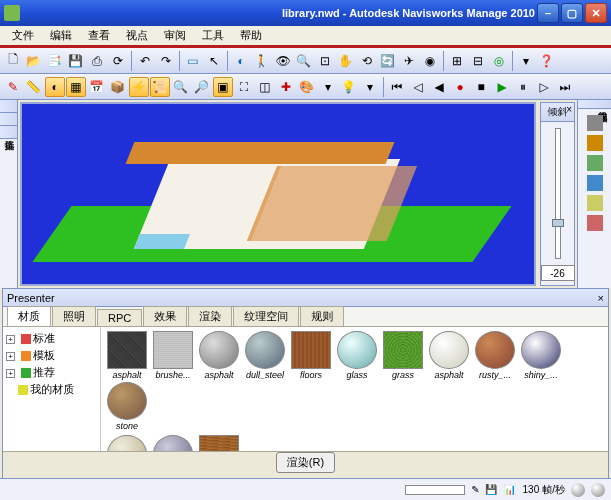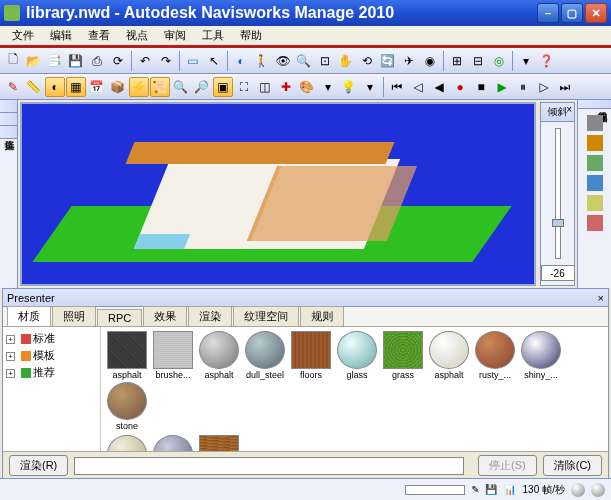--- a/index.html
+++ b/index.html
@@ -1,20 +1,20 @@
 <!DOCTYPE html>
 <html><head>
 <meta charset="utf-8">
 <style>
 * { box-sizing: border-box; margin: 0; padding: 0; font-family: "Microsoft YaHei", "SimSun", Tahoma, sans-serif; }
 body { width: 611px; height: 500px; background: #ece9d8; overflow: hidden; font-size: 11px; }
 
 .titlebar { height: 26px; background: linear-gradient(to bottom, #3a6ee7 0%, #1e4fd6 50%, #1a3fb5 100%); display: flex; align-items: center; padding: 0 4px; color: #fff; }
 .titlebar .icon { width: 16px; height: 16px; background: #7ab850; border-radius: 2px; margin-right: 6px; }
-.titlebar .title { flex: 1; font-size: 16px; font-weight: bold; }
+.titlebar .title { flex: 1; font-size: 11px; font-weight: bold; text-align: right; }
 .win-btn { width: 22px; height: 20px; margin-left: 2px; background: linear-gradient(to bottom, #689fec, #2a5fc6); border: 1px solid #1a3a90; border-radius: 3px; display: flex; align-items: center; justify-content: center; color: #fff; font-weight: bold; cursor: pointer; }
 .win-close { background: linear-gradient(to bottom, #e8826a, #d14a2c); border-color: #aa3520; }
 
 .menubar { height: 22px; background: #f1efe2; border-bottom: 3px solid #b91c1c; display: flex; align-items: center; padding: 0 4px; }
 .menubar span { padding: 2px 8px; cursor: pointer; }
 
 .toolbar { height: 26px; background: linear-gradient(to bottom, #f3f5fb, #cfd8f2); border-bottom: 1px solid #8094c8; display: flex; align-items: center; padding: 0 3px; gap: 1px; }
 .tbtn { width: 20px; height: 20px; border: 1px solid transparent; border-radius: 2px; display: flex; align-items: center; justify-content: center; cursor: pointer; font-size: 12px; }
 .tsep { width: 1px; height: 20px; background: #8094c8; margin: 0 2px; }
 .tbtn.yel { background: linear-gradient(#ffe8a0, #ffc040); border-color: #d09020; }
@@ -56,23 +56,23 @@
 .tree { width: 98px; border-right: 1px solid #ccc; padding: 3px; font-size: 11px; overflow: hidden; }
 .tree-item { padding: 1px 0; white-space: nowrap; cursor: pointer; }
 .tree-item .pm { display: inline-block; width: 9px; height: 9px; border: 1px solid #888; font-size: 8px; line-height: 7px; text-align: center; margin-right: 3px; }
 .cube { display: inline-block; width: 10px; height: 10px; vertical-align: middle; margin-right: 2px; }
 .cube.r { background: #d44; } .cube.o { background: #e82; } .cube.g { background: #3a3; } .cube.y { background: #dd3; }
 .mat-grid { flex: 1; padding: 4px; overflow: hidden; }
 .mat-row { display: flex; flex-wrap: wrap; gap: 2px; }
 .mat-item { width: 44px; text-align: center; font-size: 9px; cursor: pointer; }
 .swatch { width: 40px; height: 38px; border: 1px solid #888; margin: 0 auto 1px; }
 .sphere { width: 40px; height: 38px; border: 1px solid #888; margin: 0 auto 1px; border-radius: 50%; }
-.mat-label { white-space: nowrap; overflow: hidden; }
-
-.pres-bottom { height: 28px; background: #ece9d8; border-top: 1px solid #aca899; display: flex; align-items: center; padding: 0 6px; gap: 6px; }
+.mat-label { white-space: nowrap; overflow: hidden; font-style: italic; }
+
+.pres-bottom { height: 28px; background: #ece9d8; border-top: 1px solid #aca899; display: flex; align-items: center; padding: 0 6px; gap: 6px; flex-direction: column; }
 .pbtn { padding: 2px 10px; border: 1px solid #888; background: #f0f0f0; border-radius: 3px; cursor: pointer; font-size: 11px; }
 .pbtn.dis { color: #999; margin-left: 8px; }
 .pinput { flex: 1; height: 18px; border: 1px solid #888; background: #fff; }
 
 .bottom-tabs { height: 20px; display: flex; align-items: flex-start; padding-left: 6px; }
 .btab { padding: 2px 10px; border: 1px solid #aca899; border-top: none; background: #ece9d8; cursor: pointer; font-size: 11px; border-radius: 0 0 4px 4px; margin-right: 2px; }
 .btab.active { background: #fff; }
 
 .statusbar { height: 22px; background: #eef1fa; border-top: 1px solid #8094c8; display: flex; align-items: center; padding: 0 6px; gap: 6px; position: absolute; bottom: 0; left: 0; right: 0; }
 .statusbar .spacer { flex: 1; }
@@ -212,20 +212,21 @@
       <div class="pres-tab">效果</div>
       <div class="pres-tab">渲染</div>
       <div class="pres-tab">纹理空间</div>
       <div class="pres-tab">规则</div>
     </div>
   <div class="pres-body">
     <div class="tree" id="tree">
         <div class="tree-item"><span class="pm">+</span> <span class="cube r"></span>标准</div>
         <div class="tree-item"><span class="pm">+</span> <span class="cube o"></span>模板</div>
         <div class="tree-item"><span class="pm">+</span> <span class="cube g"></span>推荐</div>
+        <div class="tree-item">&nbsp;&nbsp;&nbsp; <span class="cube y"></span>我的材质</div>
       </div>
     <div class="mat-grid">
       <div class="mat-row" id="matr1">
           <div class="mat-item">
             <div class="swatch" style="background: repeating-linear-gradient(45deg,#333,#444 3px)"></div>
             <div class="mat-label">asphalt</div>
           </div>
           <div class="mat-item">
             <div class="swatch" style="background: repeating-linear-gradient(0deg,#bbb,#ccc 2px)"></div>
             <div class="mat-label">brushe...</div>

